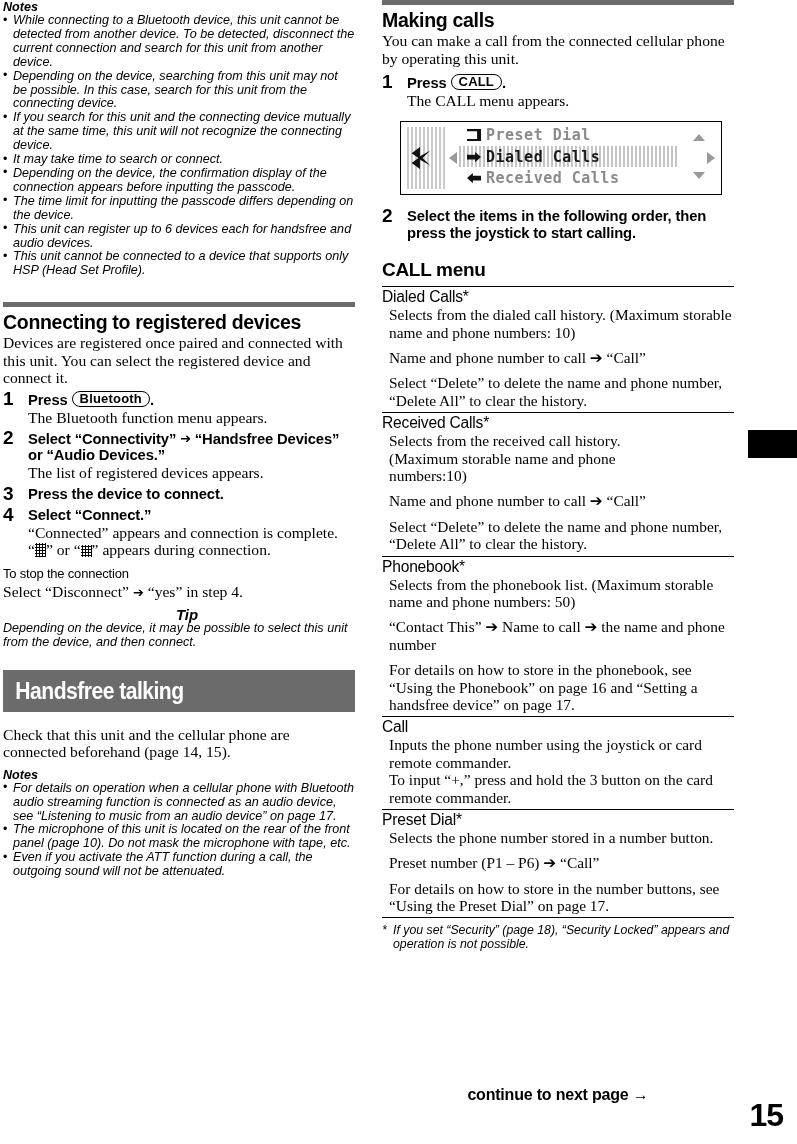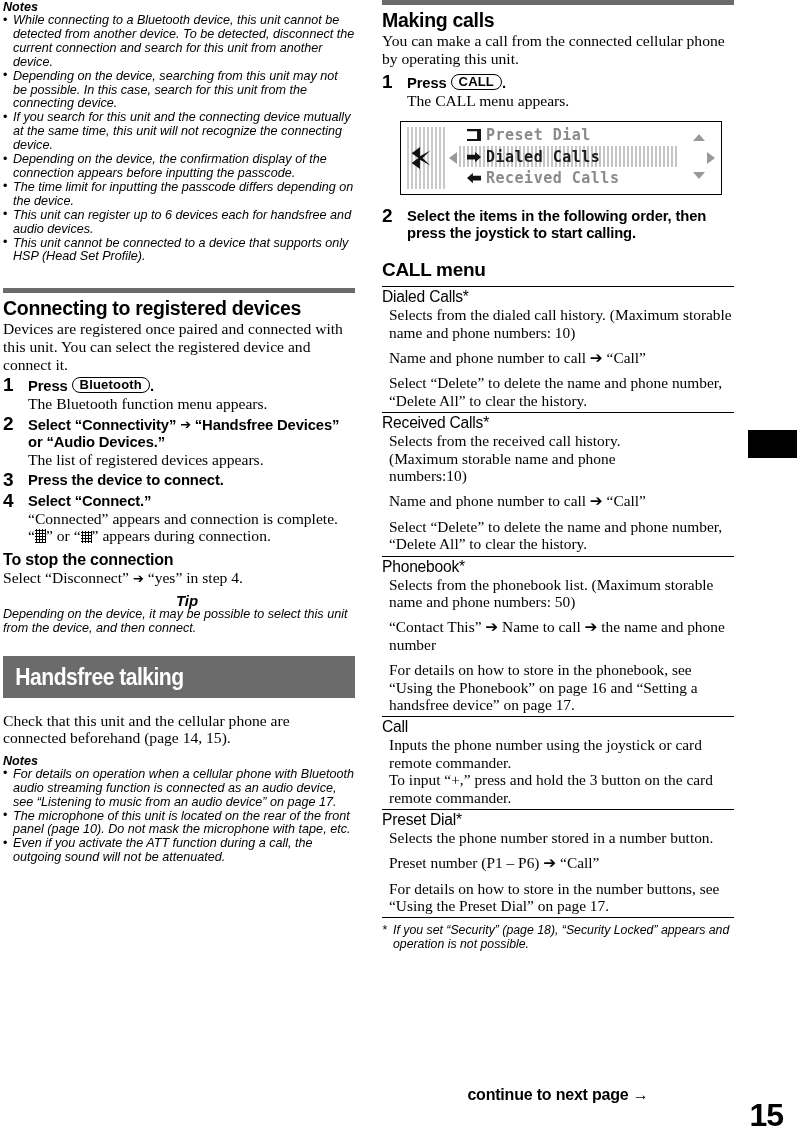--- a/index.html
+++ b/index.html
@@ -65,21 +65,21 @@
     padding:0px 7px 0.5px 7px;
     font-family:"Liberation Sans", sans-serif;
     font-weight:bold;font-size:13px;line-height:13px;
     vertical-align:1.5px;
     letter-spacing:0.2px;
   }
   .arr{font-family:"DejaVu Sans", sans-serif;font-size:13px;font-weight:bold;vertical-align:0.5px;}
 
   .sub-h{
     font-family:"Liberation Sans", sans-serif;
-    font-weight:bold;font-size:16px;line-height:18px;
+    font-weight:normal;font-size:13px;line-height:18px;
     margin:6px 0 0 0;letter-spacing:-0.2px;
   }
   .tip-h{
     font-family:"Liberation Sans", sans-serif;
     font-weight:bold;font-style:italic;font-size:15px;
     line-height:14px;margin:7px 0 0 16px;text-align:center;
   }
   .tip-b{
     font-family:"Liberation Sans", sans-serif;
     font-style:italic;font-size:12.6px;line-height:13.9px;
@@ -210,20 +210,21 @@
 <div class="page">
 
   <div class="col col-left">
 
     <div>
       <div class="notes-h">Notes</div>
       <ul class="notes">
         <li>While connecting to a Bluetooth device, this unit cannot be detected from another device. To be detected, disconnect the current connection and search for this unit from another device.</li>
         <li>Depending on the device, searching from this unit may not be possible. In this case, search for this unit from the connecting device.</li>
         <li>If you search for this unit and the connecting device mutually at the same time, this unit will not recognize the connecting device.</li>
+        <li>It may take time to search or connect.</li>
         <li>Depending on the device, the confirmation display of the connection appears before inputting the passcode.</li>
         <li>The time limit for inputting the passcode differs depending on the device.</li>
         <li>This unit can register up to 6 devices each for handsfree and audio devices.</li>
         <li>This unit cannot be connected to a device that supports only HSP (Head Set Profile).</li>
       </ul>
     </div>
 
     <div style="height:24px"></div>
     <div class="toprule"></div>
     <div class="sec-h1">Connecting to registered devices</div>

